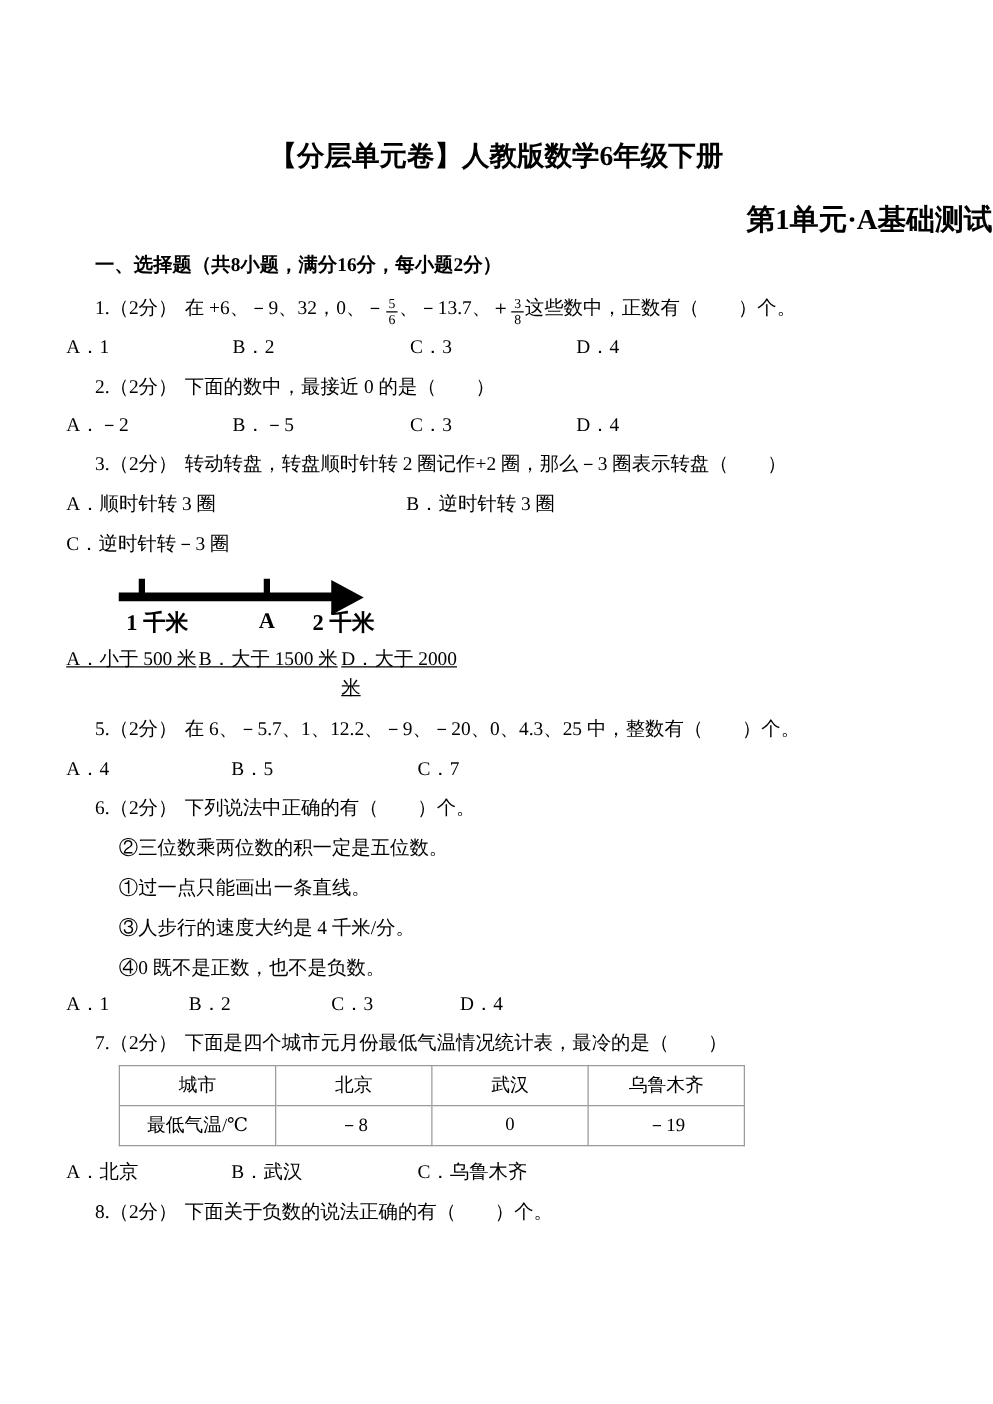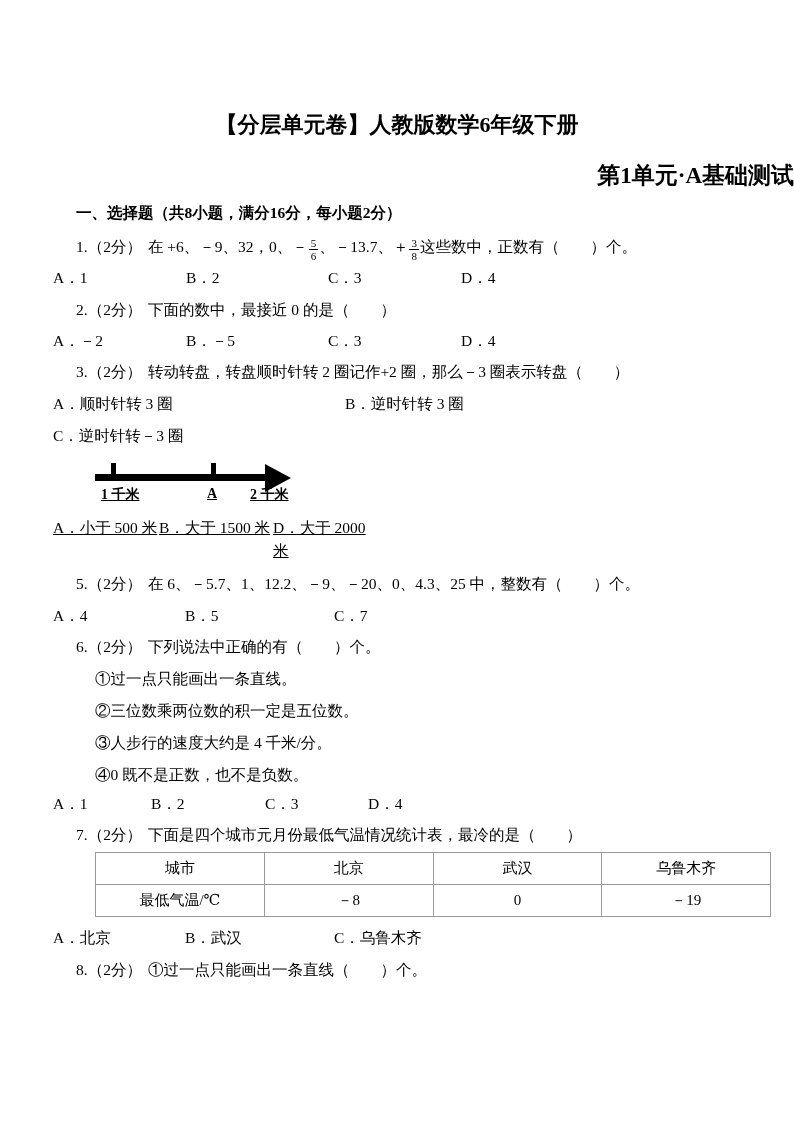--- a/index.html
+++ b/index.html
@@ -41,21 +41,21 @@
   }
   .qlabel { margin-right: 6px; }
 
   
   .opts {
     display: grid;
     line-height: 23px;
     margin: 0 20px 8px 53px;
   }
   .cols-q12 { grid-template-columns: 133px 142px 133px auto; }
-  .cols-q3  { grid-template-columns: 272px auto; gap: 20px; }
+  .cols-q3  { grid-template-columns: 272px auto; }
   .cols-q4  { grid-template-columns: 106px 114px 110px auto; text-decoration: underline; }
   .cols-q57 { grid-template-columns: 132px 149px auto; }
   .cols-q6  { grid-template-columns: 98px 114px 103px auto; }
 
   .statement {
     line-height: 23px;
     margin: 0 40px 9px 95px;
   }
 
   
@@ -102,33 +102,32 @@
     top: 7px;
     width: 5px; height: 13px;
     background: #000;
   }
   .nl-tick-1 { left: 16px; }
   .nl-tick-2 { left: 116px; }
   .nl-label {
     position: absolute;
     top: 30px;
     font-weight: bold;
-    font-size: 14px;
+    font-size: 18px;
     white-space: nowrap;
-    text-decoration: underline;
   }
   .nl-label-1 { left: 6px; }
   .nl-label-2 { left: 112px; }
   .nl-label-3 { left: 155px; }
 
   
   table.temp-table {
     border-collapse: collapse;
     table-layout: fixed;
-    width: 676px;
+    width: 501px;
     margin: 6px 0 9px 95px;
     padding-left: 12px;
   }
   table.temp-table td {
     border: 1px solid #9a9a9a;
     height: 31px;
     text-align: center;
     vertical-align: middle;
     font-size: 15px;
     padding: 0;
@@ -199,22 +198,22 @@
     <div class="line mb9"><span class="qlabel">5.（2分）</span><span>在 6、－5.7、1、12.2、－9、－20、0、4.3、25 中，整数有（　　）个。</span></div>
     <div class="opts cols-q57">
       <span>A．4</span>
       <span>B．5</span>
       <span>C．7</span>
     </div>
   </div>
 
   <div>
     <div class="line mb9"><span class="qlabel">6.（2分）</span><span>下列说法中正确的有（　　）个。</span></div>
+    <div class="statement">②三位数乘两位数的积一定是五位数。</div>
     <div class="statement">①过一点只能画出一条直线。</div>
-    <div class="statement">②三位数乘两位数的积一定是五位数。</div>
     <div class="statement">③人步行的速度大约是 4 千米/分。</div>
     <div class="statement mb6">④0 既不是正数，也不是负数。</div>
     <div class="opts cols-q6">
       <span>A．1</span>
       <span>B．2</span>
       <span>C．3</span>
       <span>D．4</span>
     </div>
   </div>
 
@@ -239,16 +238,16 @@
     </table>
 
     <div class="opts cols-q57 mb9">
       <span>A．北京</span>
       <span>B．武汉</span>
       <span>C．乌鲁木齐</span>
     </div>
   </div>
 
   <div>
-    <div class="line"><span class="qlabel">8.（2分）</span><span>①过一点只能画出一条直线（　　）个。</span></div>
+    <div class="line"><span class="qlabel">8.（2分）</span><span>下面关于负数的说法正确的有（　　）个。</span></div>
   </div>
 
 </div>
 
 </body></html>

